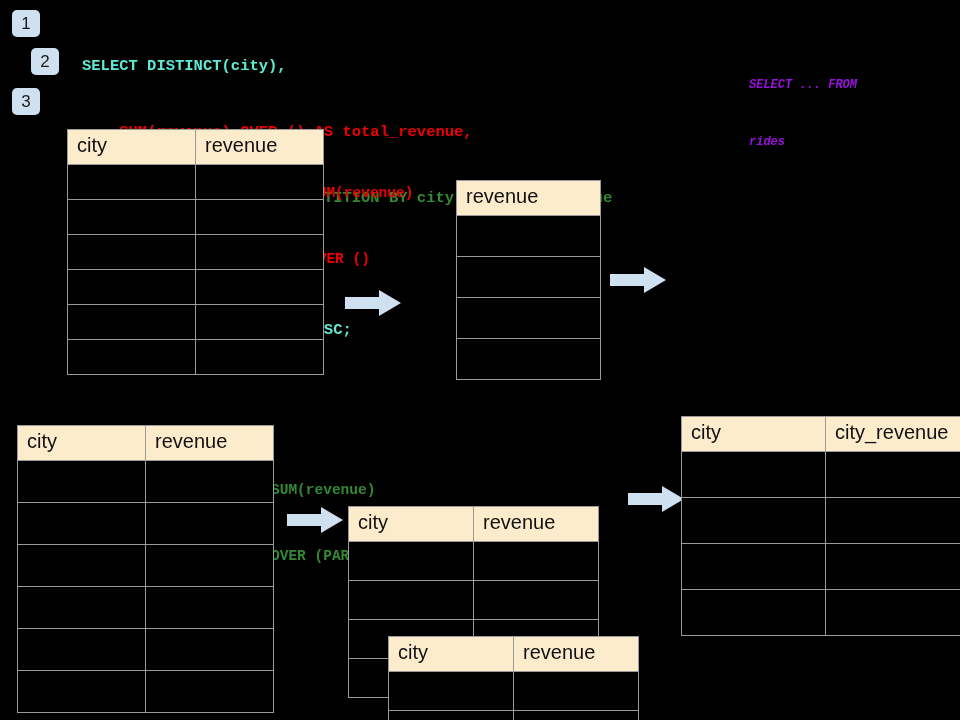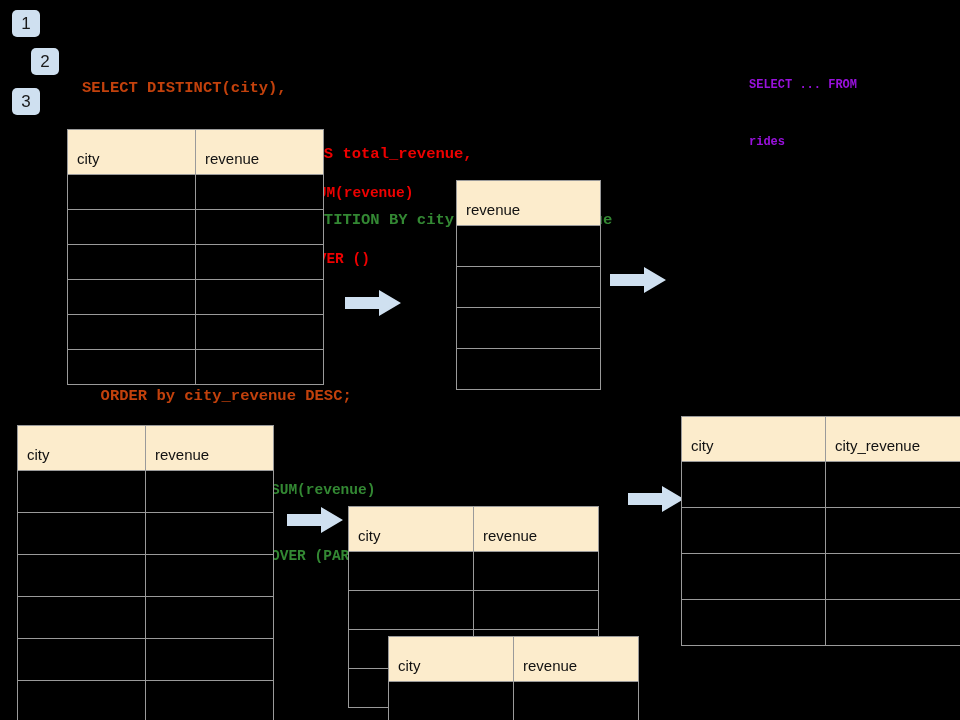--- a/index.html
+++ b/index.html
@@ -37,32 +37,33 @@
   .sql-block {
     position: absolute;
     font-family: "Liberation Mono", monospace;
     font-size: 15.5px;
     line-height: 22px;
     white-space: pre;
     font-weight: bold;
     letter-spacing: 0px;
   }
   .sql-line { white-space: pre; }
-  .c-purple { color: #c2410c; margin-top: 22px; }
+  .c-purple { color: #5eead4; }
   .c-red    { color: #ee0000; }
   .c-green  { color: #338833; }
 
   .sql-note {
     position: absolute;
     font-family: "Liberation Mono", monospace;
     font-size: 12px;
     line-height: 19px;
     font-weight: bold;
     white-space: pre;
     color: #9911dd;
+    font-style: italic;
   }
 
   
   .annot {
     position: absolute;
     font-family: "Liberation Mono", monospace;
     font-size: 14.5px;
     line-height: 22px;
     font-weight: bold;
     white-space: pre;
@@ -78,23 +79,23 @@
   .tbl th, .tbl td {
     border: 1px solid #9a9a9a;
     padding: 0;
     margin: 0;
   }
   .tbl th {
     background: #fceccc;
     color: #111111;
     font-family: "Liberation Sans", sans-serif;
     font-weight: normal;
-    font-size: 15px;
+    font-size: 20px;
     text-align: left;
-    padding: 20px 0 7px 9px;
+    padding: 4px 0 7px 9px;
   }
   .tbl td {
     background: #000000;
     height: 34px;
   }
 
   
   .arrow {
     position: absolute;
     width: 56px;

